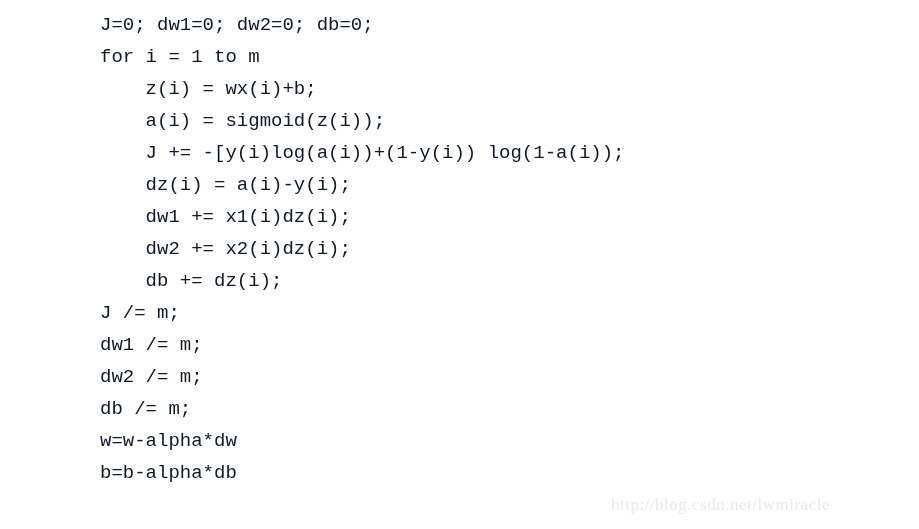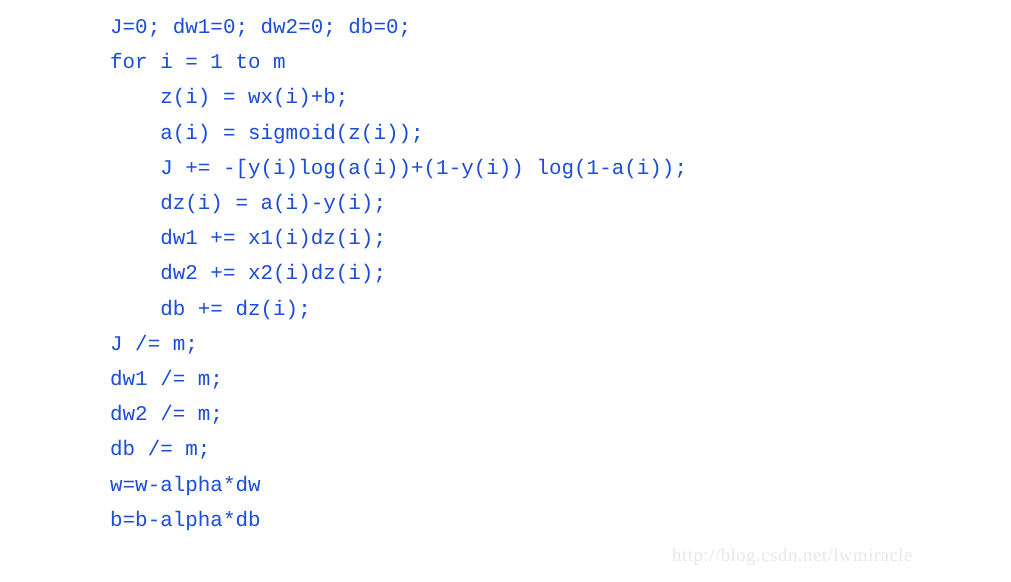--- a/index.html
+++ b/index.html
@@ -16,21 +16,21 @@
   }
   #code-block {
     position: absolute;
     left: 100px;
     top: 9px;
     margin: 0;
     padding: 0;
     font-family: "Liberation Mono", "DejaVu Sans Mono", monospace;
     font-size: 19px;
     line-height: 32px;
-    color: #1d4ed8;
+    color: #0f172a;
     white-space: pre;
     letter-spacing: 0px;
   }
   .code-line {
     display: block;
     height: 32px;
     white-space: pre;
   }
   #watermark {
     position: absolute;

